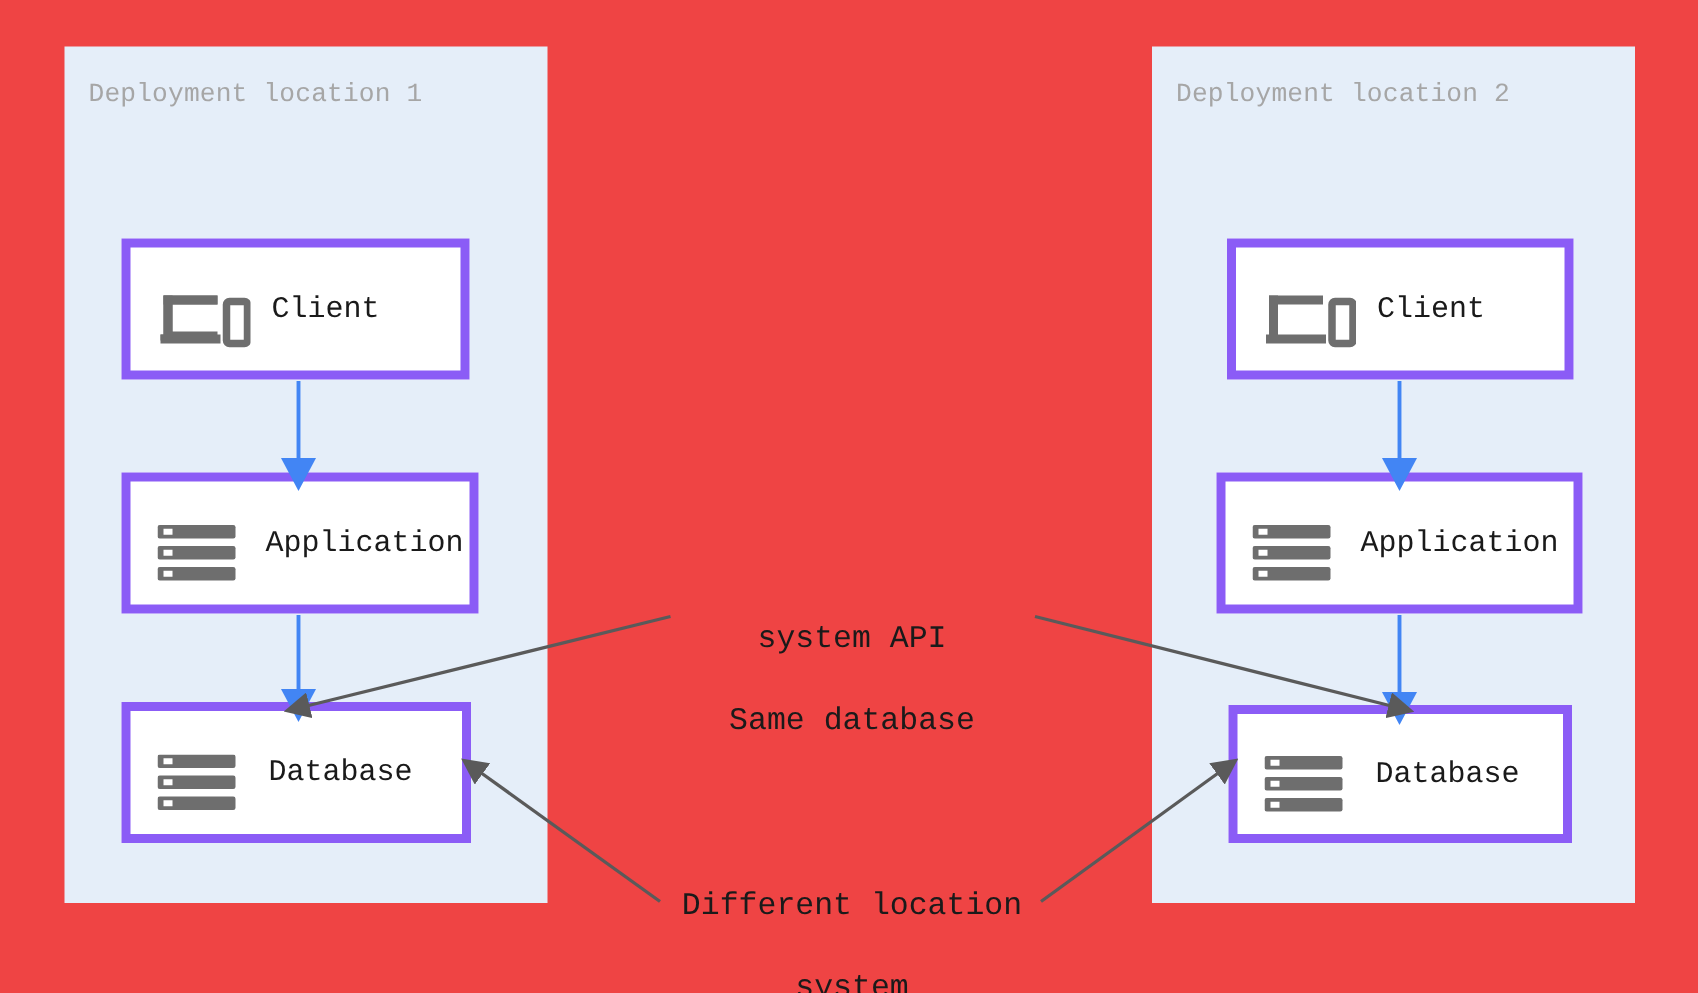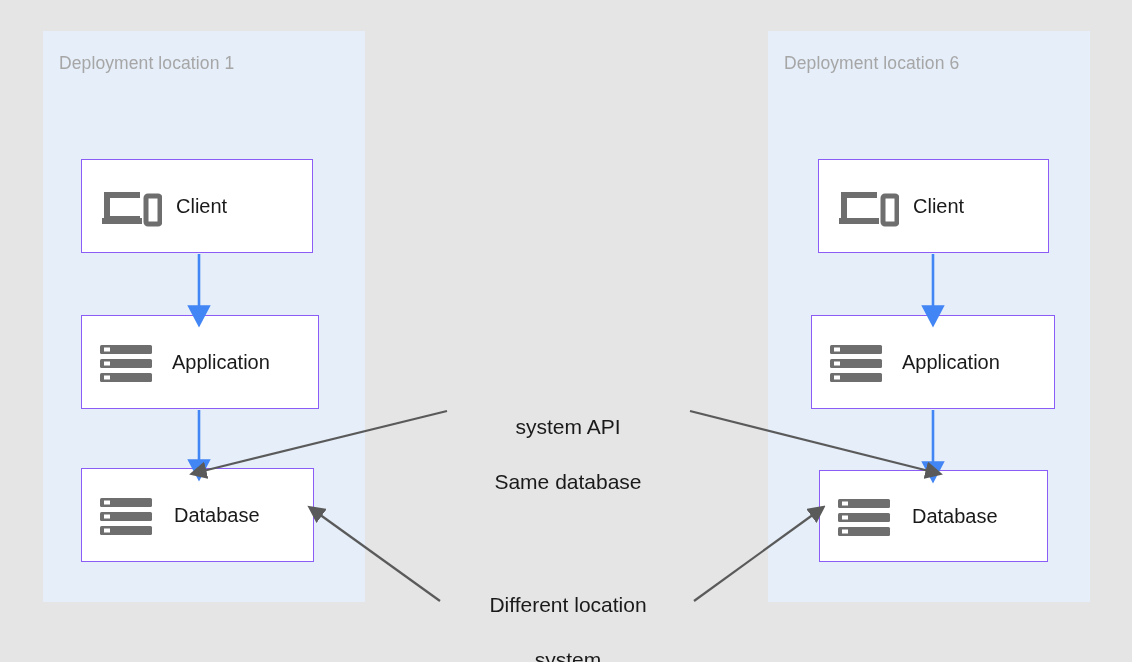--- a/index.html
+++ b/index.html
@@ -8,22 +8,23 @@
     padding: 0;
     background: #ffffff;
   }
   body {
     font-family: "Liberation Sans", sans-serif;
   }
   #diagram-root {
     position: relative;
     width: 1132px;
     height: 662px;
-    background: #e5e5e5;
+    background: #ef4444;
     overflow: hidden;
+    font-family: Liberation Mono, monospace;
   }
 
   
   .zone {
     position: absolute;
     background: #e5eef9;
     box-sizing: border-box;
   }
   .zone-title {
     position: absolute;
@@ -32,21 +33,21 @@
     font-size: 17.5px;
     color: #a6a6a6;
     white-space: nowrap;
     letter-spacing: 0.1px;
   }
 
   
   .node {
     position: absolute;
     background: #ffffff;
-    border: 1px solid #8b5cf6;
+    border: 6px solid #8b5cf6;
     box-sizing: border-box;
     display: flex;
     align-items: center;
     justify-content: flex-start;
   }
   .node-icon {
     position: absolute;
     display: block;
   }
   .node-label {
@@ -120,21 +121,21 @@
         <rect x="0" y="14" width="52" height="9" rx="1.5" fill="#6e6e6e"></rect>
         <rect x="4" y="16.5" width="6" height="4" fill="#ffffff"></rect>
         <rect x="0" y="28" width="52" height="9" rx="1.5" fill="#6e6e6e"></rect>
         <rect x="4" y="30.5" width="6" height="4" fill="#ffffff"></rect>
       </svg>
     </span>
     <span class="node-label" style="left:92px;">Database</span>
   </div>
 
   <div class="zone" style="left:768px; top:31px; width:322px; height:571px;">
-    <div class="zone-title">Deployment location 6</div>
+    <div class="zone-title">Deployment location 2</div>
   </div>
 
   <div class="node" style="left:818px; top:159px; width:231px; height:94px;">
     <span class="node-icon" style="left:18px; top:28px; width:62px; height:40px;">
       <svg width="62" height="40" viewBox="0 0 62 40" fill="none">
         <rect x="2" y="30" width="40" height="6" fill="#6e6e6e"></rect>
         <rect x="4" y="4" width="36" height="6" fill="#6e6e6e"></rect>
         <rect x="4" y="4" width="6" height="28" fill="#6e6e6e"></rect>
         <rect x="46" y="8" width="14" height="28" rx="2" fill="none" stroke="#6e6e6e" stroke-width="5"></rect>
       </svg>

